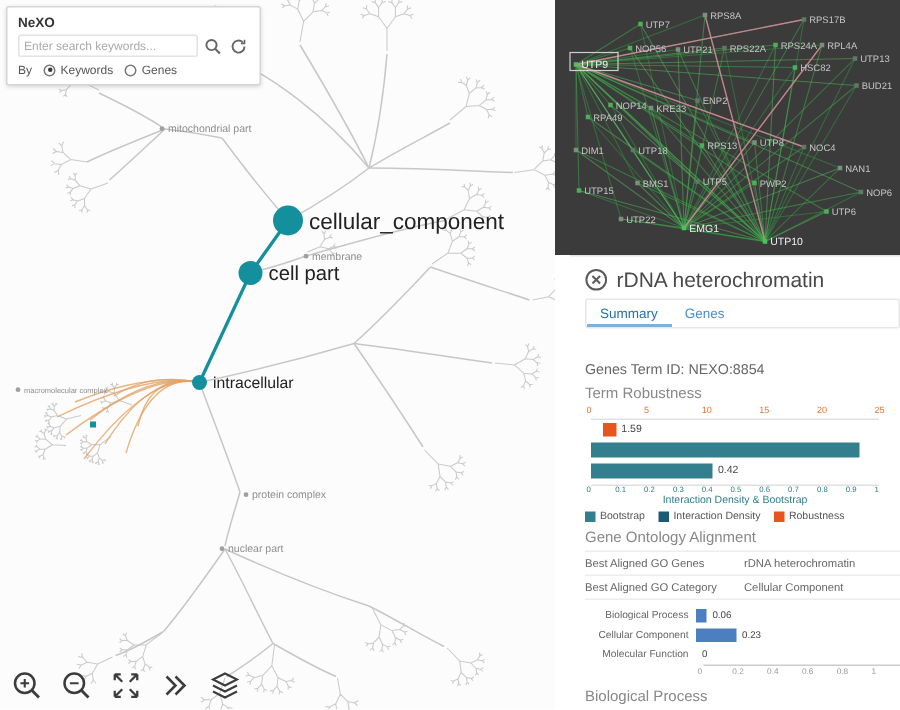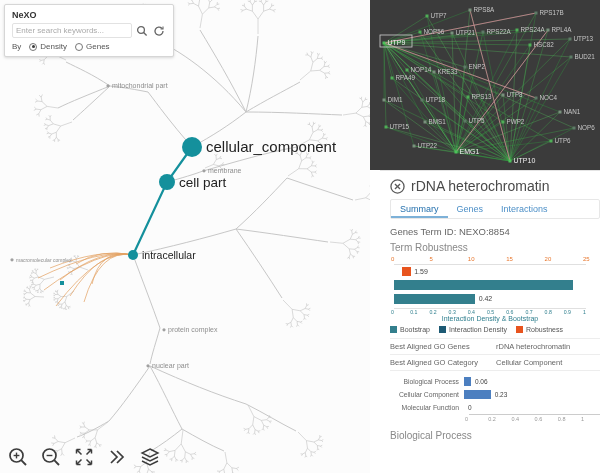--- a/index.html
+++ b/index.html
@@ -30,21 +30,21 @@
 
   
   .network-panel{position:absolute;left:370px;top:0;width:230px;height:170px;background:#3b3b3b;overflow:hidden}
 
   
   .details-panel{position:absolute;left:380px;top:170px;width:230px;height:303px;background:#fff;
     padding:7px 10px;overflow:hidden;border-top:1px solid #e4e4e4}
   .dp-header{display:flex;align-items:center;gap:6px;margin-bottom:5px}
   .dp-title{font-size:14px;color:#4a4a4a}
   .close-btn{display:flex;cursor:pointer}
-  .tabs{display:flex;border:1px solid #e7e7e7;border-radius:2px;margin-bottom:7px}
+  .tabs{display:flex;border:1px solid #e7e7e7;border-radius:2px;margin-bottom:22px}
   .tab{font-size:9px;color:#4c8fc7;padding:4px 9px;cursor:pointer}
   .tab.active{color:#2470ad;box-shadow:inset 0 -2px 0 #7db1d8}
   .term-id{font-size:9.5px;color:#666;margin:2px 0 5px}
   .sec-heading{font-size:10px;color:#888;margin:3px 0 3px}
   .sec-heading.center{}
   #robustness-chart{position:relative;height:68px}
   .legend{display:flex;gap:9px;align-items:center;margin:2px 0 5px;font-size:7px;color:#555}
   .legend .sw{width:7px;height:7px;display:inline-block;margin-right:3px}
   .legend .li{display:flex;align-items:center}
   .go-row{display:flex;border-top:1px solid #ededed;padding:3px 0;font-size:7.5px;color:#666}
@@ -157,21 +157,21 @@
           <svg width="12" height="12" viewBox="0 0 12 12" fill="none" stroke="#666" stroke-width="1.3">
               <path d="M10,6 a4,4 0 1 1 -1.2,-2.8"></path>
               <path d="M10,1.5 v2.4 h-2.4" stroke-width="1.1"></path>
             </svg>
         </span>
       </div>
       <div class="search-options">
         <span>By</span>
         <label class="radio">
           <span class="rb checked"></span>
-          <span>Density</span>
+          <span>Keywords</span>
         </label>
         <label class="radio">
           <span class="rb"></span>
           <span>Genes</span>
         </label>
       </div>
     </div>
 
     <div class="toolbar">
       <button class="tool-btn">
@@ -448,21 +448,20 @@
             <circle cx="8" cy="8" r="7" fill="none" stroke="#5a5a5a" stroke-width="1.4"></circle>
             <line x1="5.3" y1="5.3" x2="10.7" y2="10.7" stroke="#5a5a5a" stroke-width="1.4"></line>
             <line x1="10.7" y1="5.3" x2="5.3" y2="10.7" stroke="#5a5a5a" stroke-width="1.4"></line>
           </svg>
       </span>
       <span class="dp-title">rDNA heterochromatin</span>
     </div>
     <div class="tabs" id="tabs">
         <span class="tab active">Summary</span>
         <span class="tab">Genes</span>
-        <span class="tab">Interactions</span>
       </div>
     <div class="term-id">
       <span>Genes Term ID:</span>
       <span>NEXO:8854</span>
     </div>
     <div class="sec-heading center">Term Robustness</div>
     <div id="robustness-chart">
         <div style="left: 1px; top: 0px; font-size: 6px; color: rgb(232, 118, 44); position: absolute;">0</div>
         <div style="left: 39.4px; top: 0px; font-size: 6px; color: rgb(232, 118, 44); position: absolute;">5</div>
         <div style="left: 77.8px; top: 0px; font-size: 6px; color: rgb(232, 118, 44); position: absolute;">10</div>
@@ -496,20 +495,21 @@
         </span>
         <span class="li">
           <span class="sw" style="background: rgb(29, 90, 116);"></span>
           <span>Interaction Density</span>
         </span>
         <span class="li">
           <span class="sw" style="background: rgb(232, 84, 30);"></span>
           <span>Robustness</span>
         </span>
       </div>
+    <div class="sec-heading">Gene Ontology Alignment</div>
     <div id="go-rows">
         <div class="go-row">
           <div class="lbl">Best Aligned GO Genes</div>
           <div>rDNA heterochromatin</div>
         </div>
         <div class="go-row">
           <div class="lbl">Best Aligned GO Category</div>
           <div>Cellular Component</div>
         </div>
       </div>

